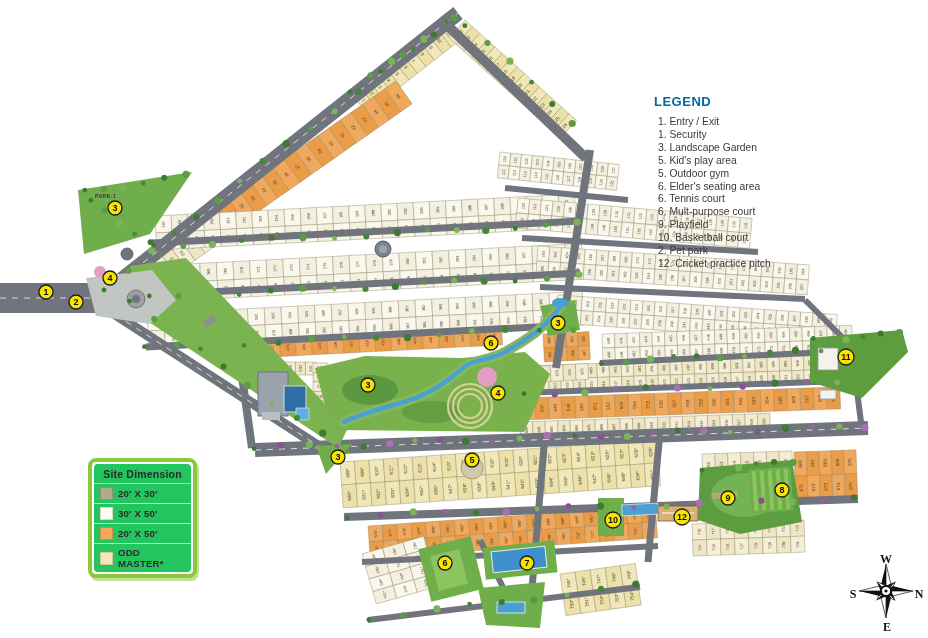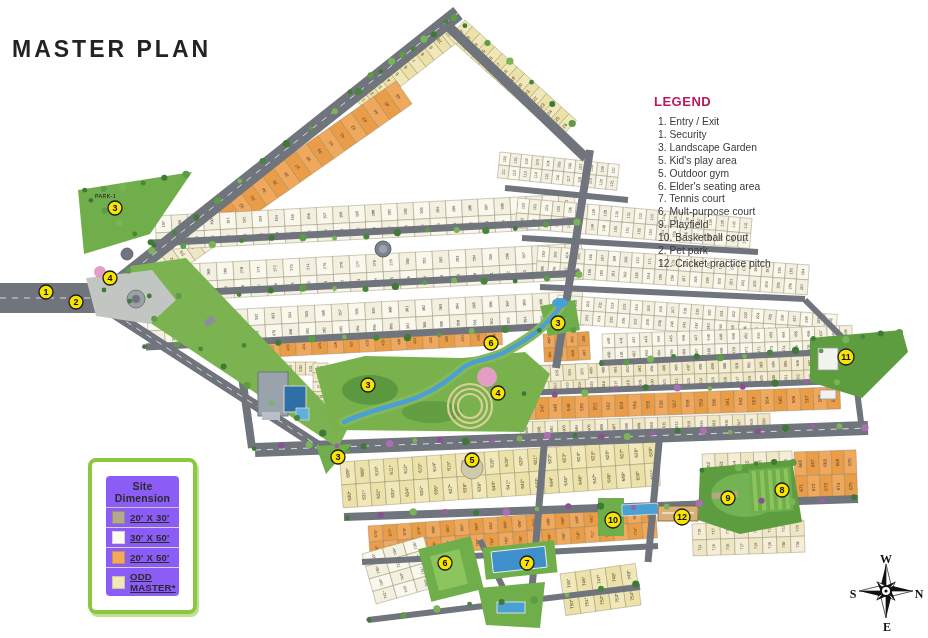--- a/index.html
+++ b/index.html
@@ -1,30 +1,30 @@
 <!DOCTYPE html>
 <html><head>
 <meta charset="utf-8">
 <style>
   html,body{margin:0;padding:0;}
   body{width:928px;height:638px;background:#ffffff;font-family:"Liberation Sans",sans-serif;position:relative;overflow:hidden;}
   .stage{position:absolute;inset:0;width:928px;height:638px;}
   #map{position:absolute;left:0;top:0;}
   .page-title{position:absolute;left:12px;top:36px;font-size:23px;font-weight:bold;letter-spacing:3px;color:#232323;}
   .legend{position:absolute;left:654px;top:94px;width:180px;color:#333;}
-  .legend h3{margin:0 0 7px 0;font-size:13px;letter-spacing:.5px;color:#be185d;}
+  .legend h3{margin:0 0 7px 0;font-size:13px;letter-spacing:.5px;color:#0369a1;}
   .legend ul{list-style:none;margin:4px;padding:0;}
   .legend li{font-size:10.3px;line-height:12.9px;color:#3a3a3a;}
   .sitedim{position:absolute;left:88px;top:458px;width:101px;background:#fff;border:4px solid #8dc63f;border-radius:8px;box-shadow:2px 3px 0 rgba(141,198,63,.55);padding:0;}
-  .sitedim .inner{margin:14px;background:#8b5cf6;border-radius:4px;overflow:hidden;}
+  .sitedim .inner{margin:2px;background:#22c55e;border-radius:4px;overflow:hidden;}
   .sitedim .sd-title{font-size:10.5px;font-weight:bold;color:#2b2b2b;text-align:center;padding:4px 0 3px 0;border-bottom:1px solid #c9c9c9;letter-spacing:.2px;}
   .sd-row{display:flex;align-items:center;gap:5px;padding:3px 6px;border-bottom:1px solid #d6d6d6;}
   .sd-row:last-child{border-bottom:none;}
   .sd-swatch{width:11px;height:11px;flex:0 0 11px;border:1px solid rgba(0,0,0,.15);}
-  .sd-label{font-size:9.6px;font-weight:bold;color:#2b2b2b;letter-spacing:.2px;text-decoration:underline;}
+  .sd-label{font-size:9.6px;font-weight:bold;color:#2b2b2b;letter-spacing:.2px;}
   .compass{position:absolute;left:845px;top:548px;width:82px;height:86px;}
   .compass text{font-family:"Liberation Serif",serif;font-weight:bold;font-size:12px;fill:#111;}
 </style>
 </head>
 <body>
 
 <div class="stage">
   <svg id="map" width="928" height="638" viewBox="0 0 928 638">
       <g>
         <g transform="translate(352,94) rotate(-38)">
@@ -1792,32 +1792,31 @@
           <circle cx="846" cy="357" r="8" fill="#f8e400" stroke="#1c1c1c" stroke-width="1.3"></circle>
           <text x="846" y="360.2" text-anchor="middle" font-size="9" font-weight="bold" fill="#111">11</text>
         </g>
         <g>
           <circle cx="682" cy="517" r="8" fill="#f8e400" stroke="#1c1c1c" stroke-width="1.3"></circle>
           <text x="682" y="520.2" text-anchor="middle" font-size="9" font-weight="bold" fill="#111">12</text>
         </g>
       </g>
     </svg>
 
-  <div class="page-title">MASTER PLAN</div>
 
   <div class="legend">
     <h3>LEGEND</h3>
     <ul id="legend-list">
         <li>1. Entry / Exit</li>
         <li>1. Security</li>
         <li>3. Landscape Garden</li>
         <li>5. Kid's play area</li>
         <li>5. Outdoor gym</li>
         <li>6. Elder's seating area</li>
-        <li>7. Tennis court</li>
+        <li>6. Tennis court</li>
         <li>6. Mult-purpose court</li>
         <li>9. Playfield</li>
         <li>10. Basketball court</li>
         <li>2. Pet park</li>
         <li>12. Cricket practice pitch</li>
       </ul>
   </div>
 
   <div class="sitedim">
     <div class="inner">

